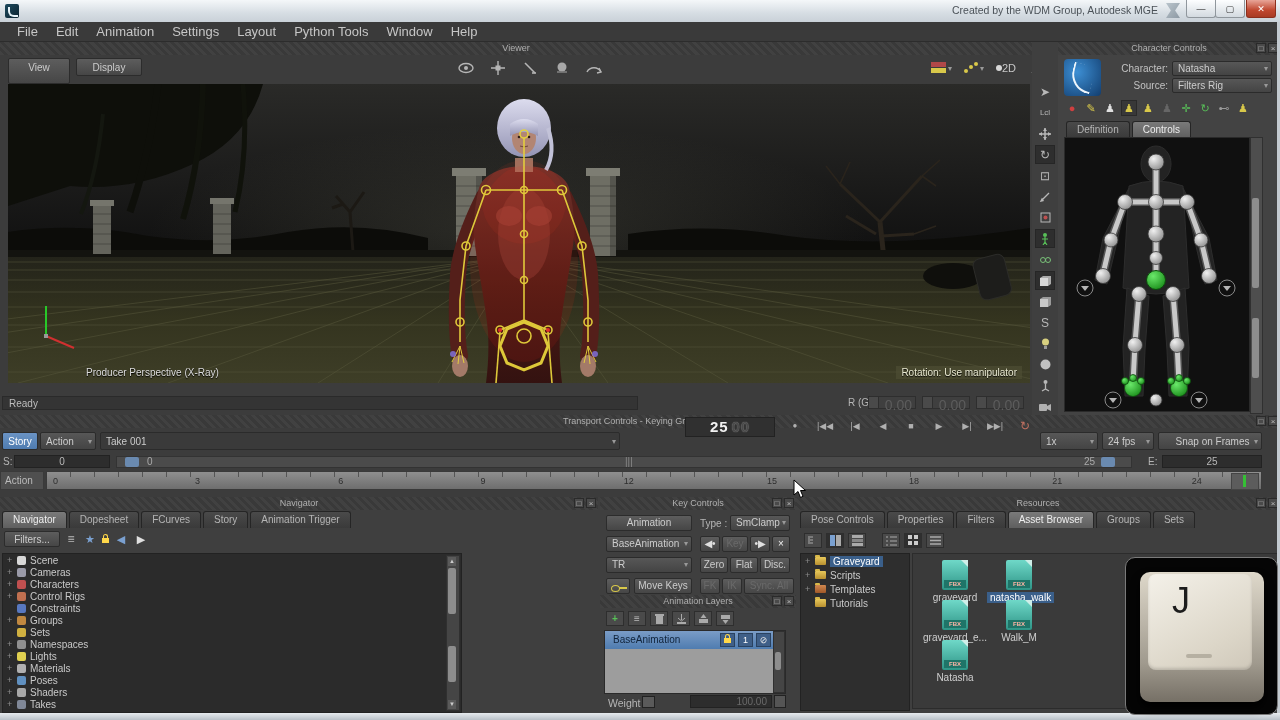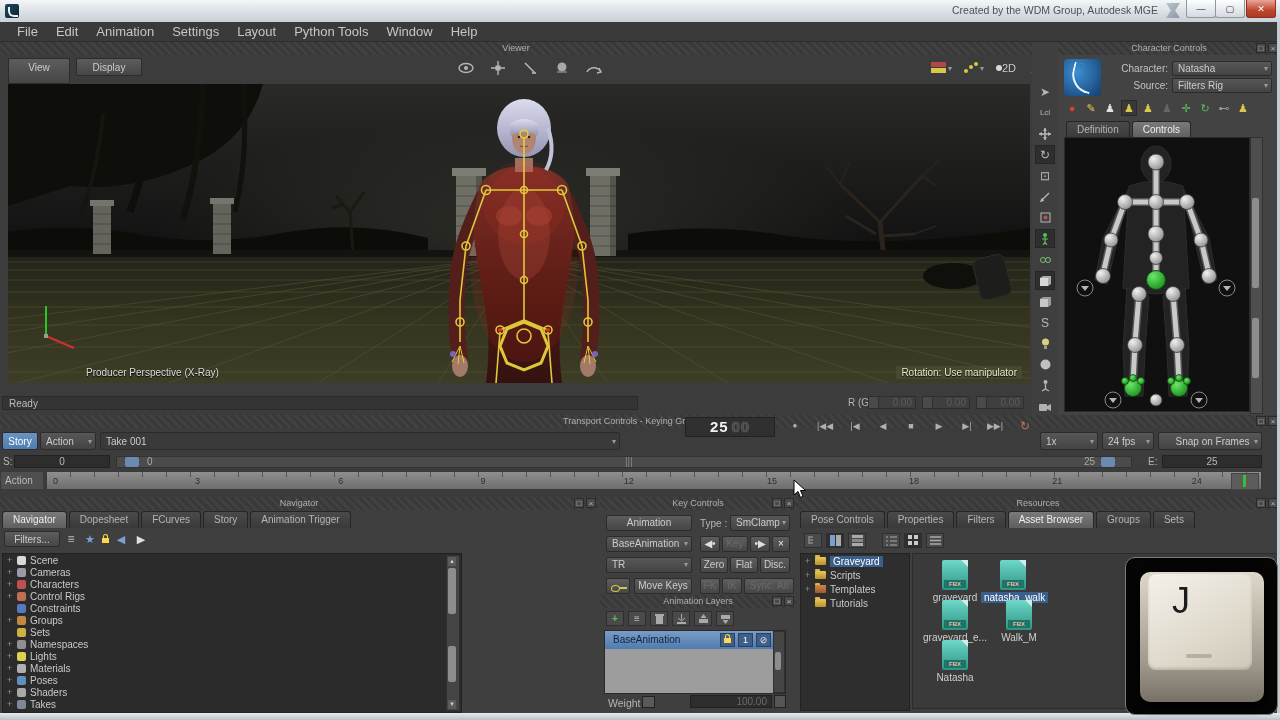--- a/index.html
+++ b/index.html
@@ -48,21 +48,21 @@
   .vtoolbar{position:absolute;left:0;top:55px;width:1032px;height:28px;background:#3c3c3c;}
   .vicons{position:absolute;top:2px;display:flex;gap:10px;align-items:center;}
   .vic{width:22px;height:22px;display:flex;align-items:center;justify-content:center;color:#b5b5b5;font-size:14px;}
   .viewport{position:absolute;left:8px;top:84px;width:1022px;height:299px;background:#141414;overflow:hidden;}
   .vp-label{position:absolute;font-size:10px;color:#dcdcdc;text-shadow:0 1px 1px #000;z-index:5;}
   .statusrow{position:absolute;left:0;top:393px;width:1032px;height:22px;background:#3c3c3c;}
   .ready{position:absolute;left:2px;top:3px;width:636px;height:14px;background:#343434;border:1px solid #2a2a2a;
     color:#bdbdbd;padding-left:6px;line-height:13px;box-sizing:border-box;}
   .rgbl{position:absolute;left:848px;top:4px;color:#b5b5b5;}
   .rf{position:absolute;top:3px;width:48px;height:13px;background:#3f3f3f;border:1px solid #2e2e2e;
-    color:#5c5c5c;font-size:10px;text-align:right;padding-right:3px;box-sizing:border-box;}
+    color:#5c5c5c;font-size:14px;text-align:right;padding-right:3px;box-sizing:border-box;}
   .rf::before{content:"";position:absolute;left:0;top:0;width:9px;height:100%;background:#4a4a4a;border-right:1px solid #2e2e2e;}
   
   .rtools{position:absolute;left:1032px;top:42px;width:26px;height:373px;background:#3f3f3f;}
   .rt{position:absolute;left:3px;width:20px;height:19px;display:flex;align-items:center;justify-content:center;
     color:#b8b8b8;font-size:12px;}
   .rt.pressed{background:#2e2e2e;border:1px solid #262626;box-sizing:border-box;}
   
   .ccpanel{position:absolute;left:1058px;top:42px;width:222px;height:373px;background:#434343;}
   .charicon{position:absolute;left:6px;top:17px;width:37px;height:37px;border-radius:4px;
     background:radial-gradient(circle at 35% 35%,#3d8fd4,#123d6e);overflow:hidden;}
@@ -962,21 +962,21 @@
           <span>Tutorials</span>
           </div>
       </div>
       <div style="position:absolute;left:912px;top:56px;width:368px;height:156px;background:#3a3a3a;border:1px solid #2c2c2c;box-sizing:border-box;">
         <div class="asset" style="left:10px;top:6px;">
           <div class="fbx">
               <span class="fbxlbl">FBX</span>
             </div>
           <div class="alabel">graveyard</div>
           </div>
-        <div class="asset" style="left:68px;top:6px;">
+        <div class="asset" style="left:74px;top:6px;">
           <div class="fbx">
               <span class="fbxlbl">FBX</span>
             </div>
           <div class="alabel sel">natasha_walk</div></div>
         <div class="asset" style="left:10px;top:46px;">
           <div class="fbx">
               <span class="fbxlbl">FBX</span>
             </div>
           <div class="alabel">graveyard_e...</div>
           </div>

